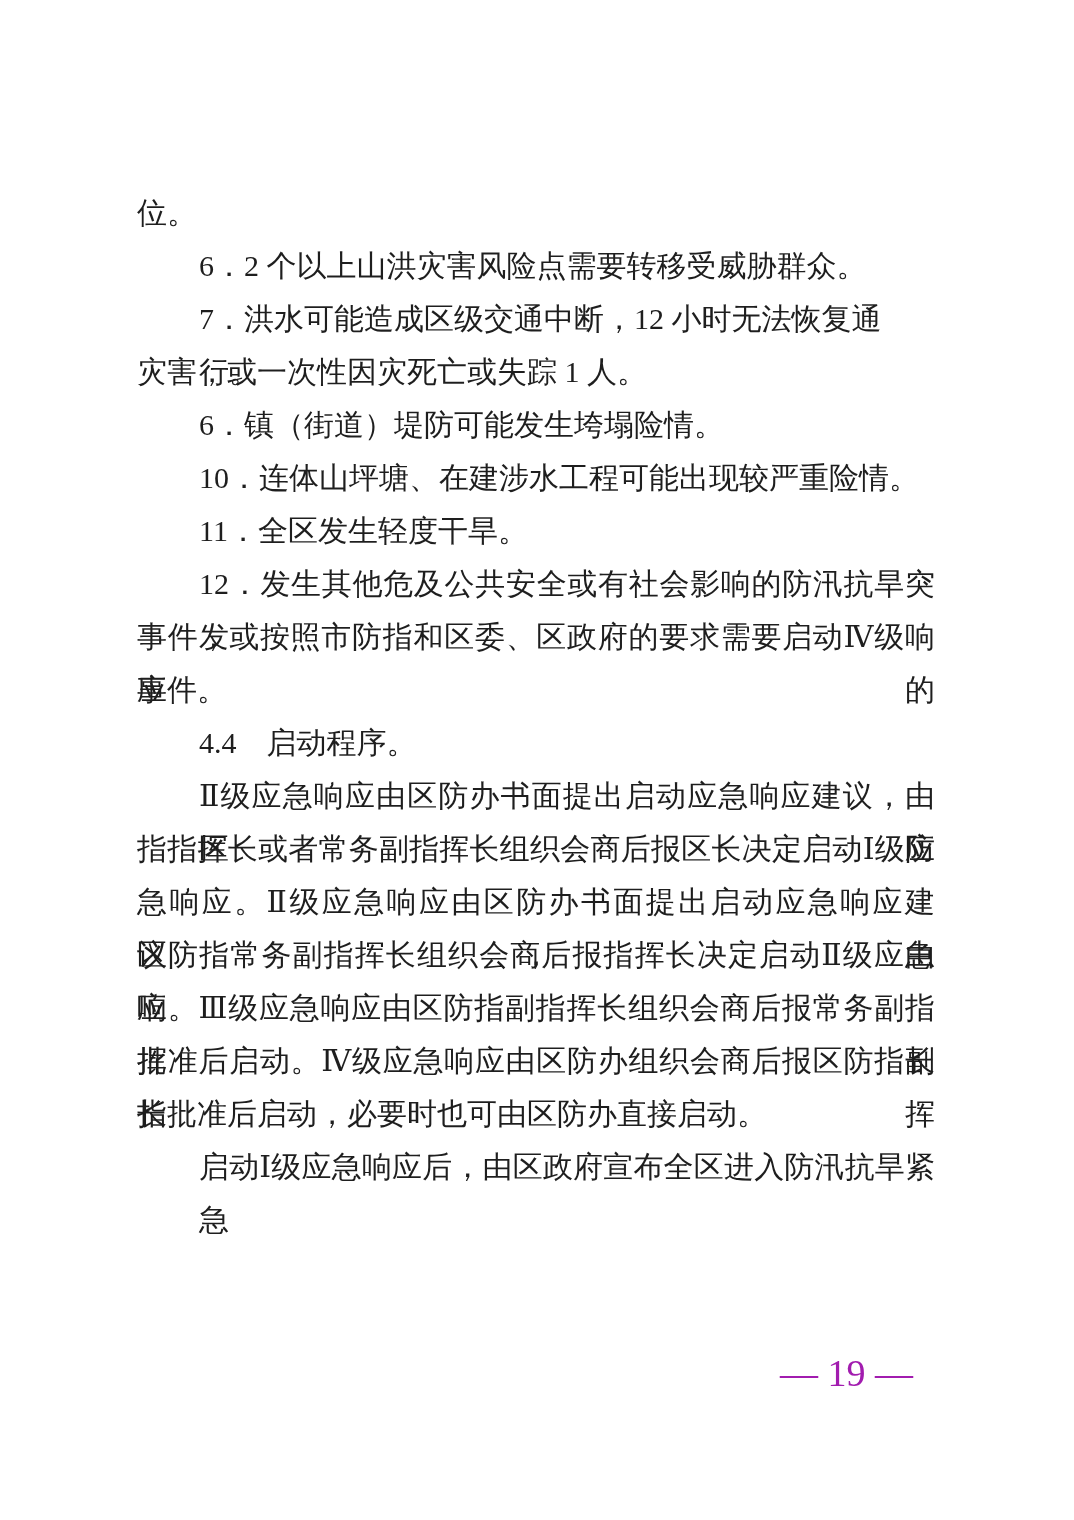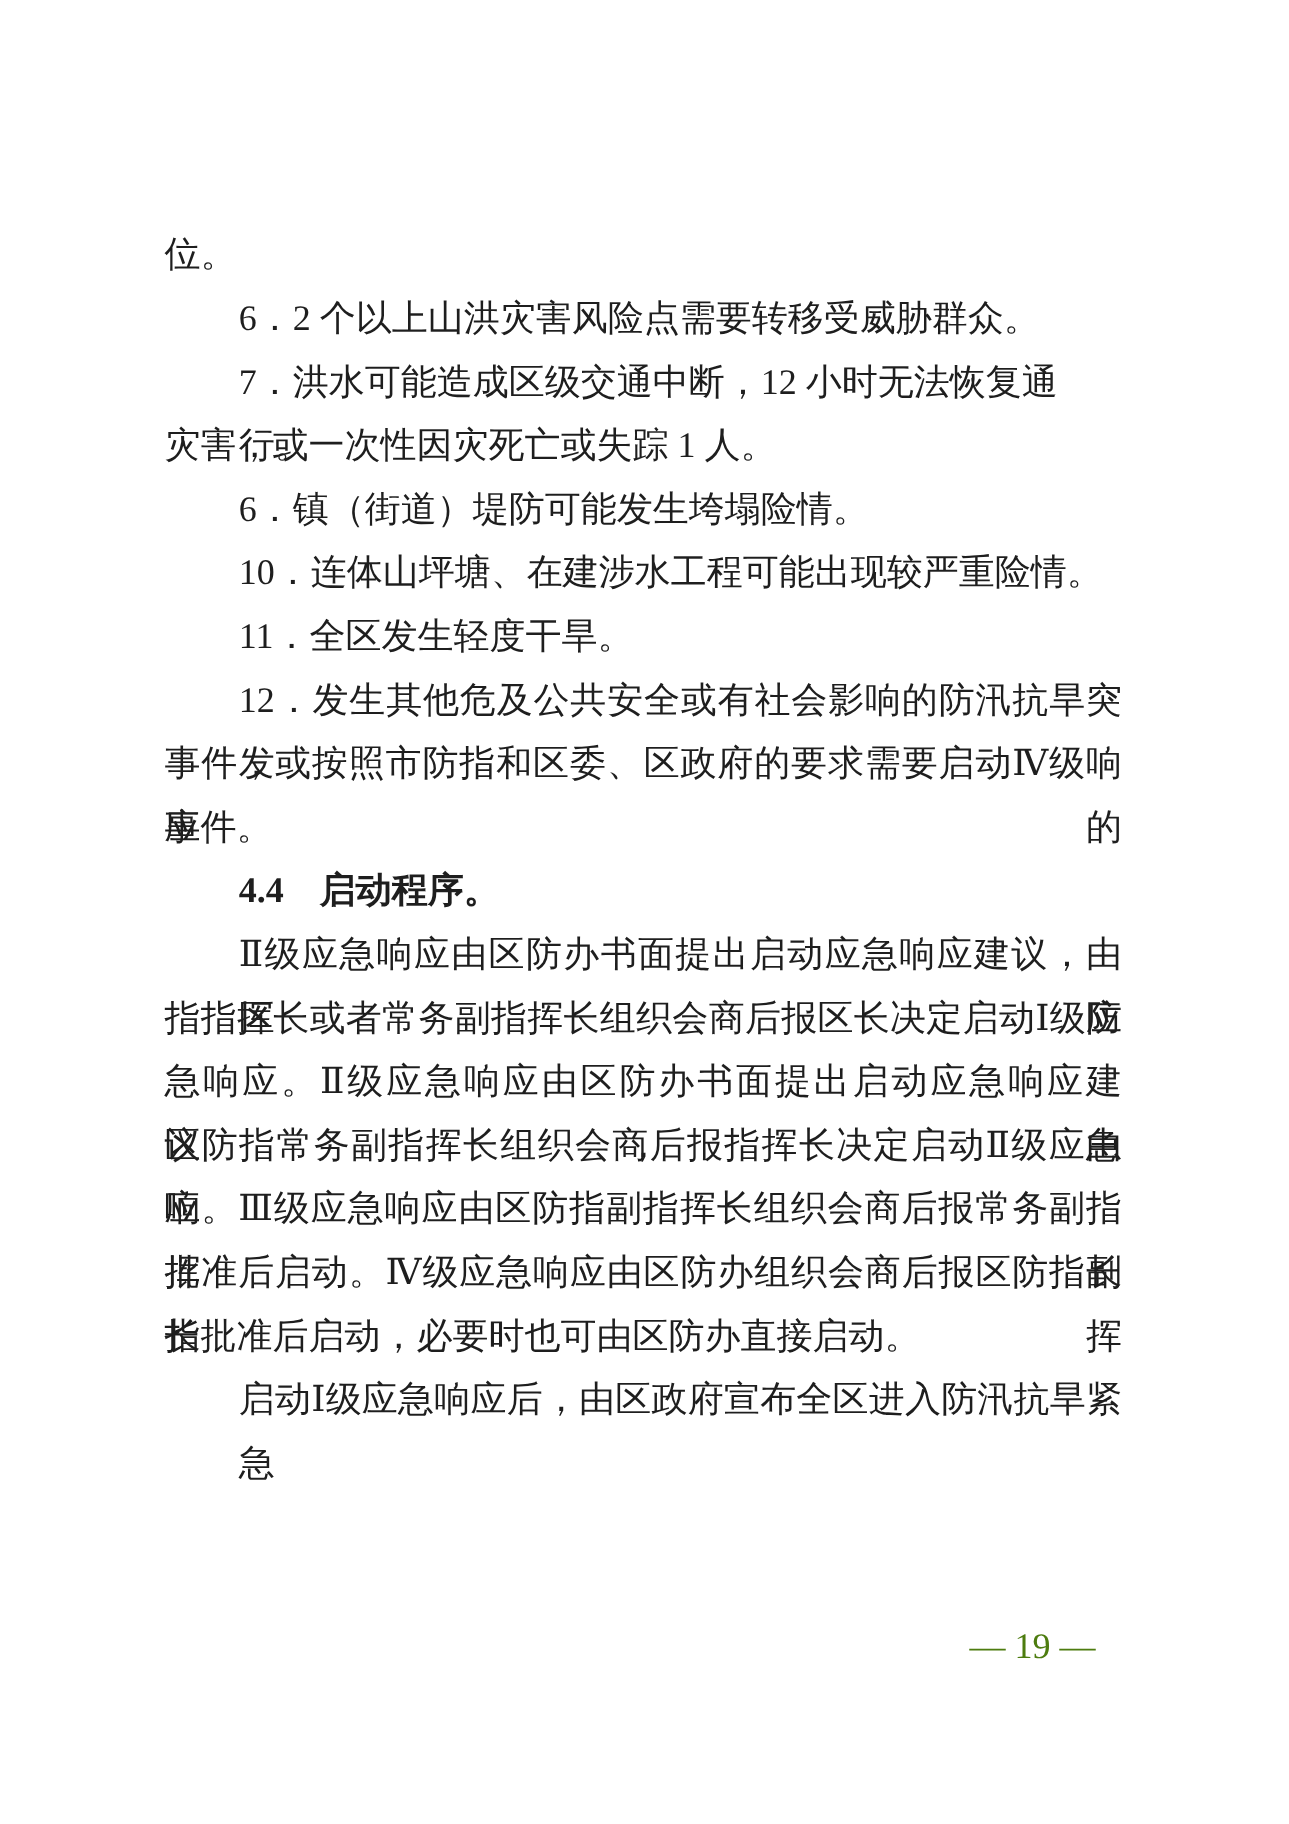--- a/index.html
+++ b/index.html
@@ -32,29 +32,29 @@
   }
   .line.indent {
     padding-left: 62px;
   }
   .line.justify {
     text-align: justify;
     text-align-last: justify;
     text-justify: inter-character;
   }
   .line.bold {
-    font-weight: 700;
+    font-weight: 400;
   }
   .footer {
     position: absolute;
     top: 1356px;
     right: 161px;
-    font-size: 30px;
+    font-size: 38px;
     line-height: 34px;
-    color: #4d7c0f;
+    color: #a21caf;
   }
 </style>
 </head>
 <body>
 
 <div class="page">
   <main class="content">
       <div class="line">位。</div>
       <div class="line indent">6．2 个以上山洪灾害风险点需要转移受威胁群众。</div>
       <div class="line indent">7．洪水可能造成区级交通中断，12 小时无法恢复通行。</div>

